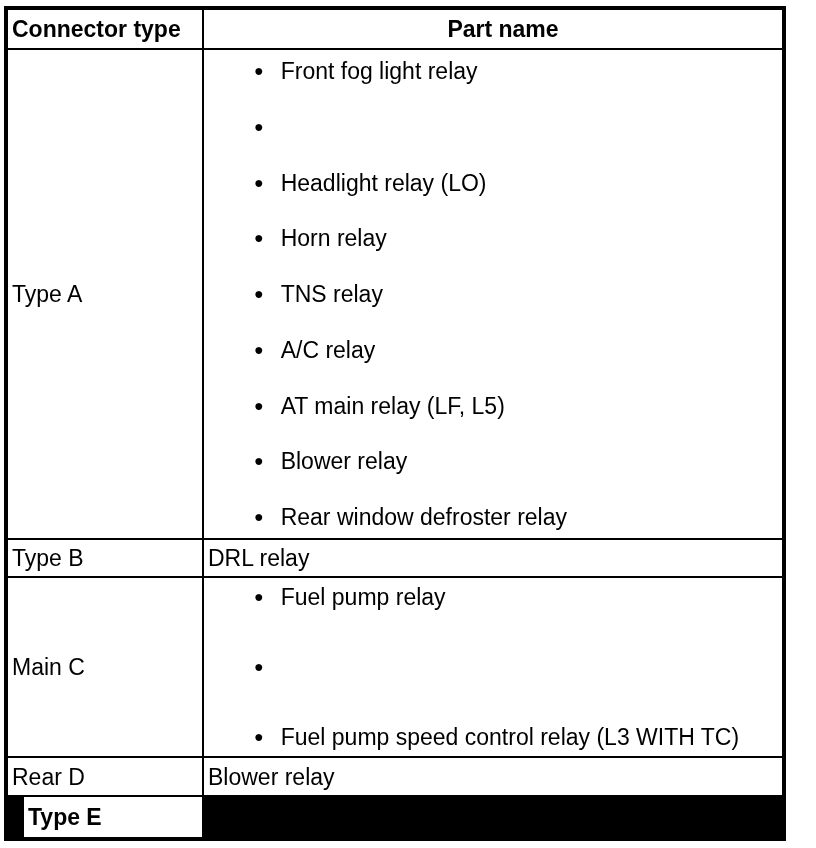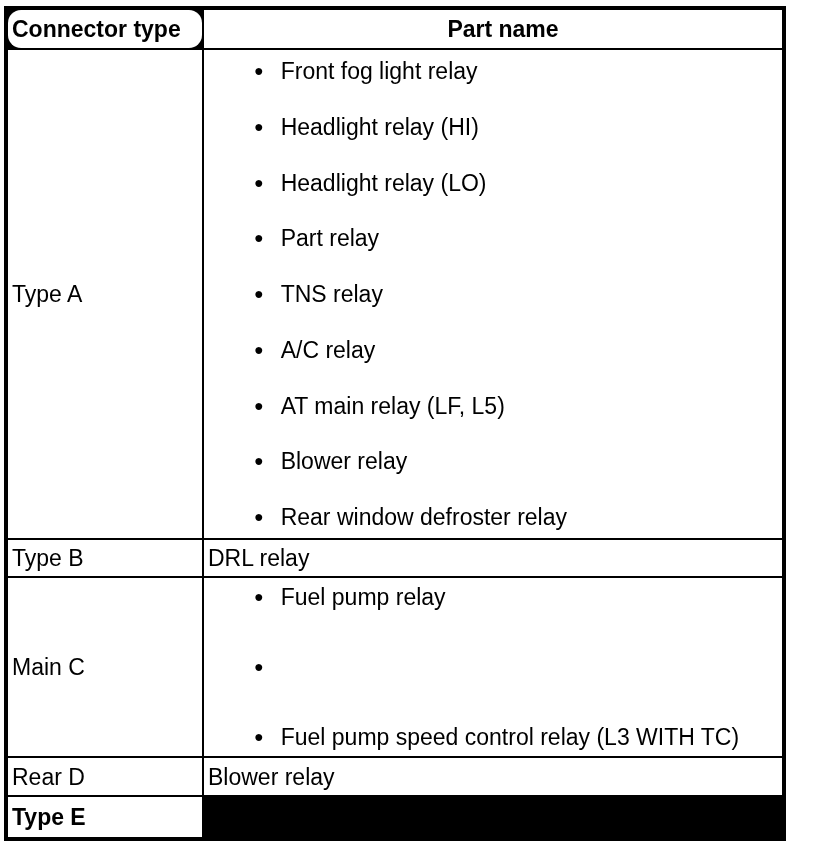--- a/index.html
+++ b/index.html
@@ -18,25 +18,25 @@
     border: 4px solid #000;
     background: #000;
     display: grid;
     grid-template-columns: 194px 1fr;
     grid-template-rows: 38px 1fr 36px 178px 37px 40px;
     gap: 2px;
   }
   .cell { background: #fff; font-size: 23px; line-height: 26px; overflow: hidden; padding-left: 20px; }
 
   .th { font-weight: bold; display: flex; align-items: center; }
-  .th-left { padding-left: 4px; border-radius: 13px; }
+  .th-left { padding-left: 4px; }
   .th-center { justify-content: center; }
 
   .type-cell { display: flex; align-items: center; padding-left: 4px; }
-  .type-bold { font-weight: bold; }
+  .type-bold { font-weight: bold; margin-left: 16px; }
 
   .plain-part { display: flex; align-items: center; padding-left: 4px; }
 
   .bullet-list { display: flex; flex-direction: column; justify-content: space-between; padding: 8px 8px 8px 0; }
   .bullet-list.loose { padding: 6px 8px 6px 0; }
   .bullet-item { display: flex; align-items: flex-start; }
   .bullet-glyph {
     flex: 0 0 auto;
     margin-left: 50px; margin-right: 17px;
     font-size: 16px; line-height: 26px;
@@ -59,29 +59,28 @@
     <div class="cell type-cell">
       <span>Type A</span>
     </div>
     <div class="cell bullet-list">
       <div class="bullet-item">
         <span class="bullet-glyph">●</span>
         <span class="part-text">Front fog light relay</span>
       </div>
       <div class="bullet-item">
         <span class="bullet-glyph">●</span>
-        <span class="part-text">Headlight relay (HI)</span>
       </div>
       <div class="bullet-item">
         <span class="bullet-glyph">●</span>
         <span class="part-text">Headlight relay (LO)</span>
       </div>
       <div class="bullet-item">
         <span class="bullet-glyph">●</span>
-        <span class="part-text">Part relay</span>
+        <span class="part-text">Horn relay</span>
       </div>
       <div class="bullet-item">
         <span class="bullet-glyph">●</span>
         <span class="part-text">TNS relay</span>
       </div>
       <div class="bullet-item">
         <span class="bullet-glyph">●</span>
         <span class="part-text">A/C relay</span>
       </div>
       <div class="bullet-item">

